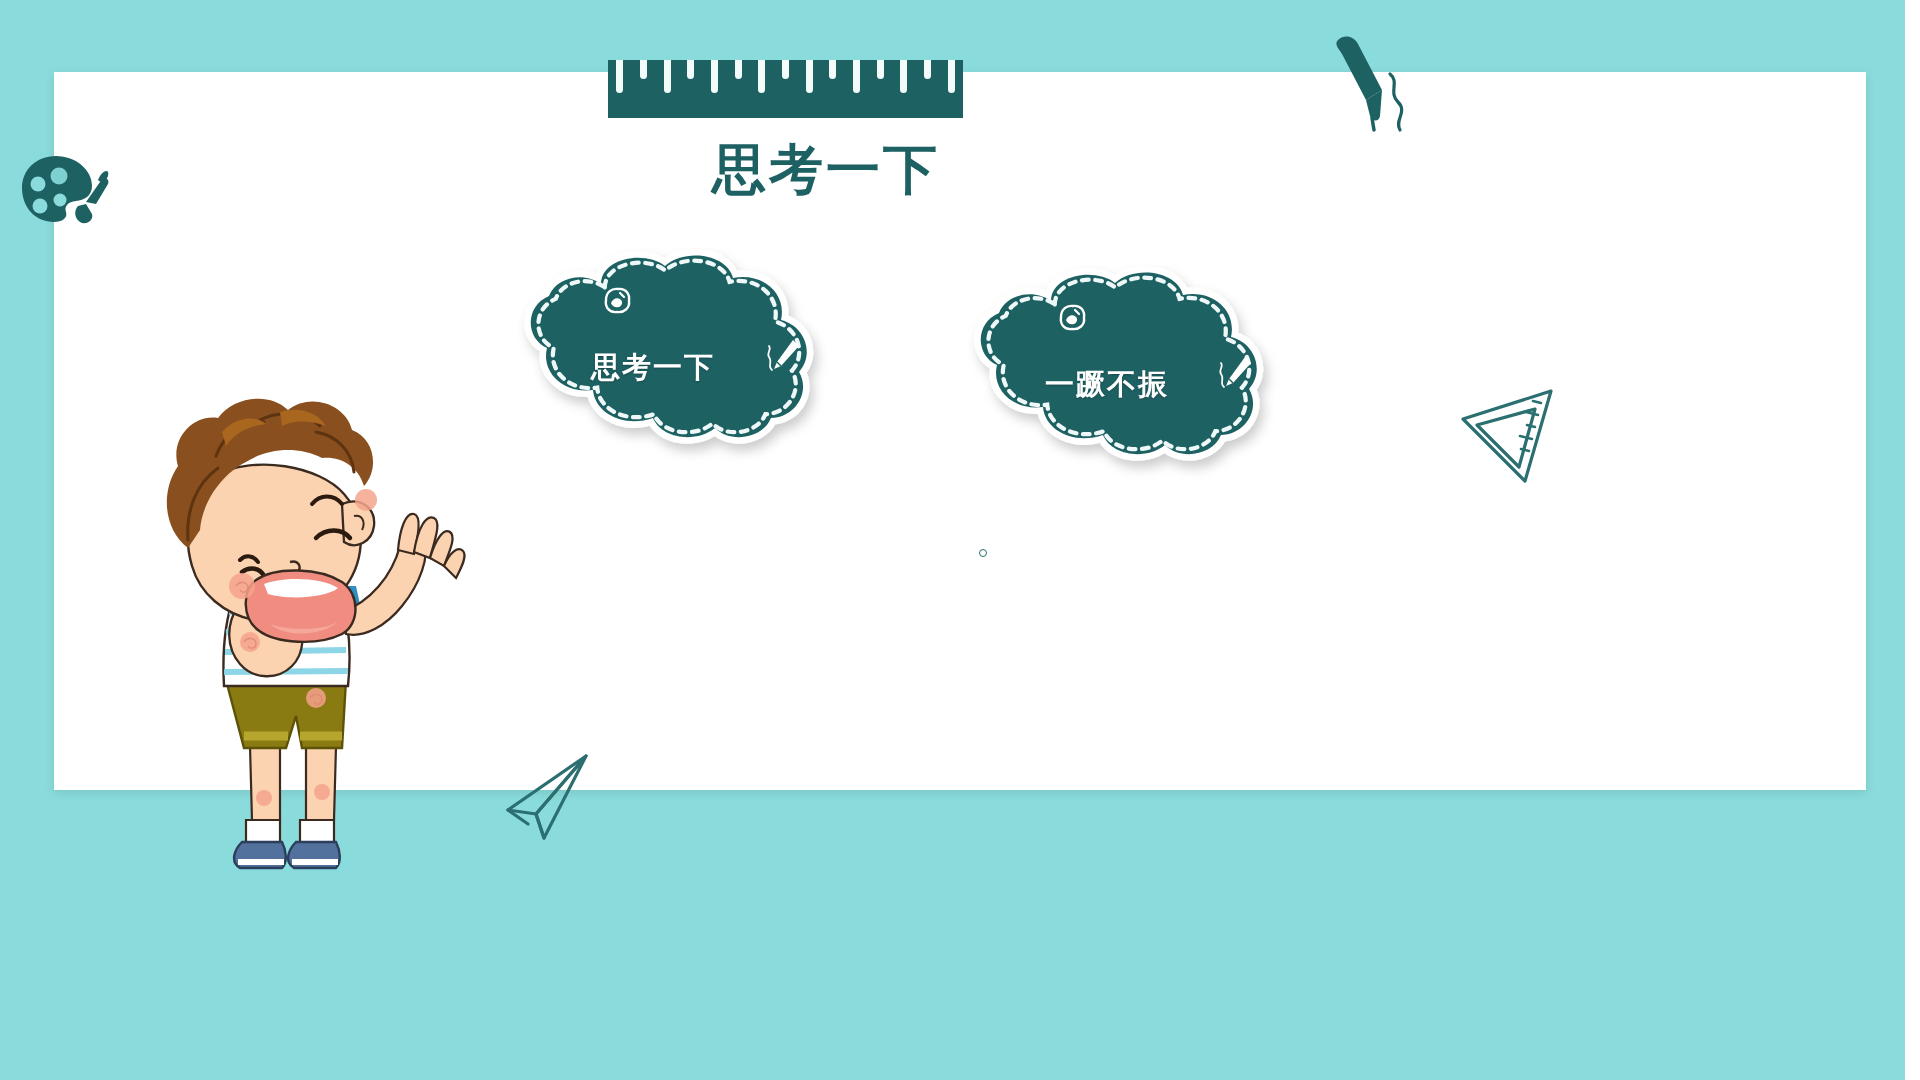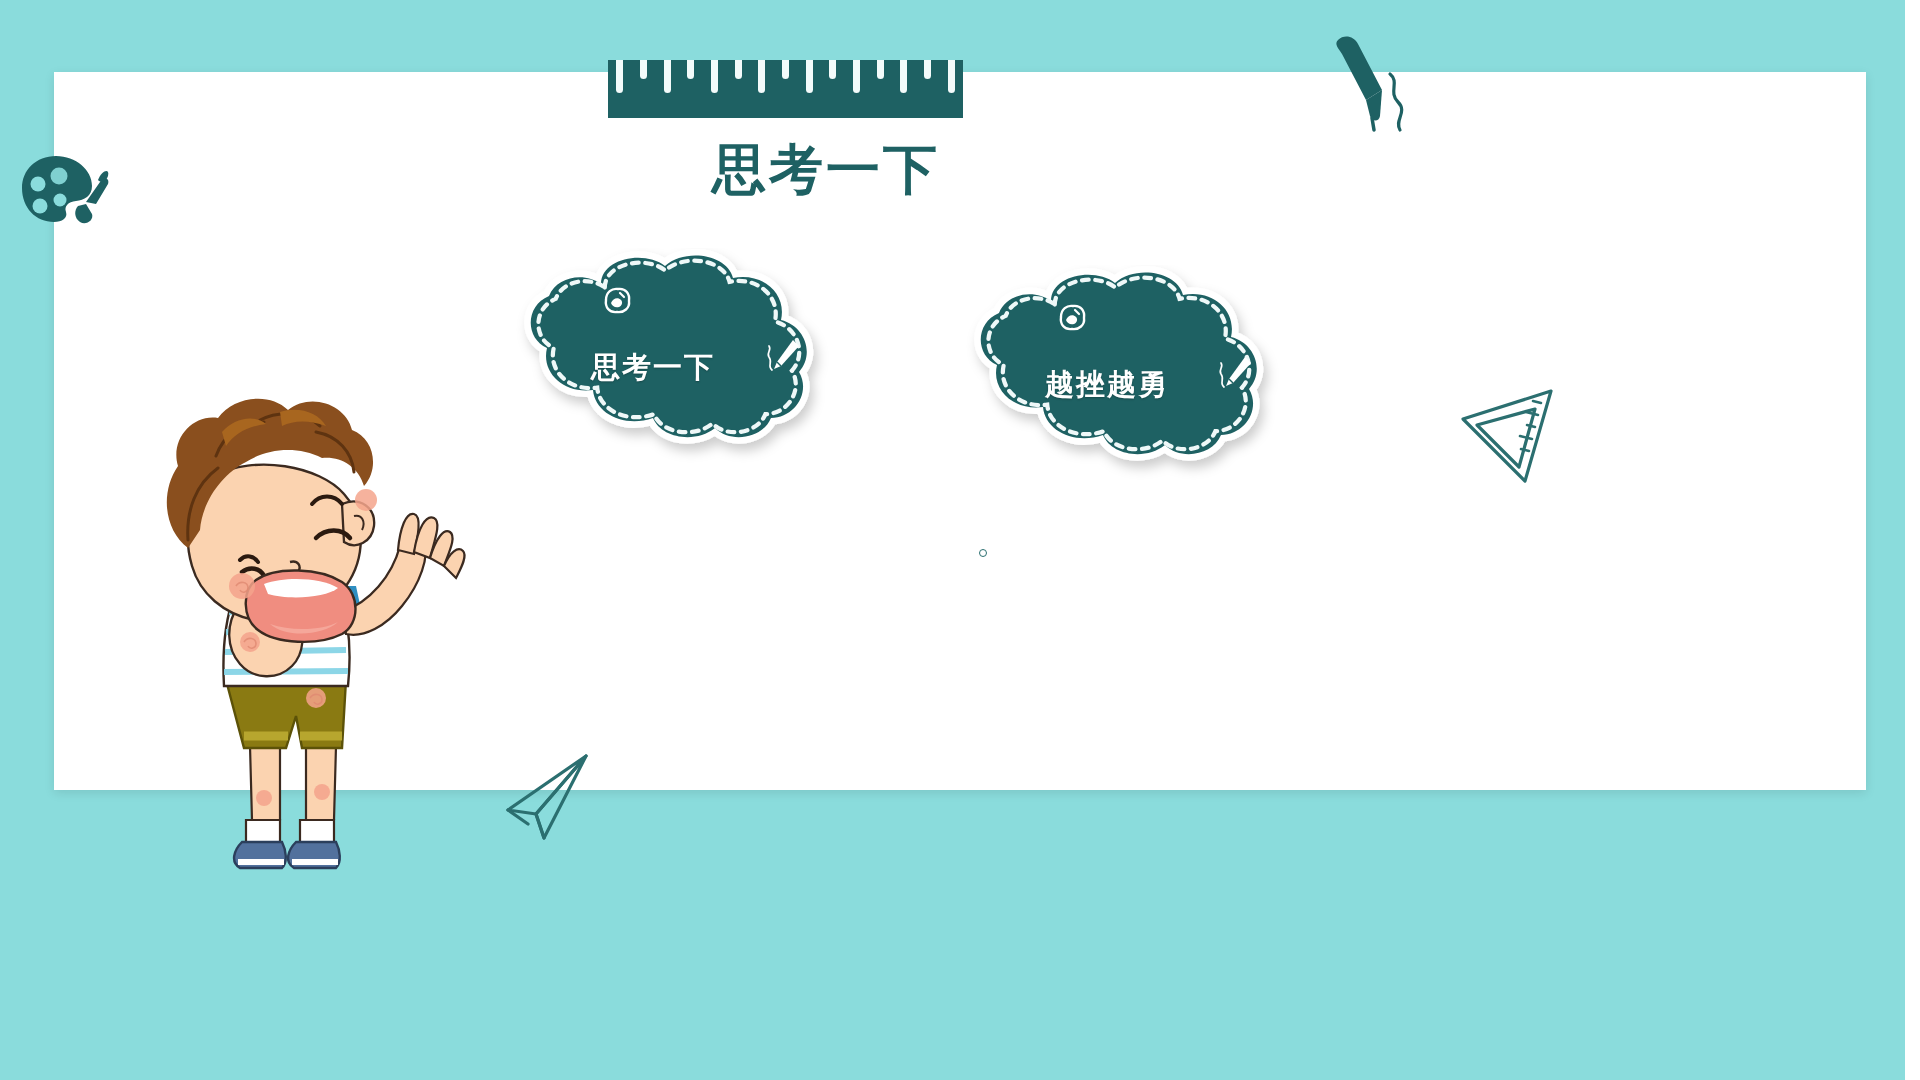--- a/index.html
+++ b/index.html
@@ -251,21 +251,21 @@
     </span>
 
     <span class="cloud-pen">
       <svg width="40" height="44" viewBox="0 0 40 44">
         <path d="M30 4 L36 10 L18 30 L11 33 L14 26 Z" fill="#ffffff"></path>
         <path d="M14 26 L18 30" stroke="#1e6163" stroke-width="1.4"></path>
         <path d="M9 34 C4 30, 10 26, 6 21 C3 17, 9 14, 6 10" stroke="#ffffff" stroke-width="1.7" fill="none" stroke-linecap="round"></path>
       </svg>
     </span>
 
-    <div class="cloud-label">越挫越勇</div>
+    <div class="cloud-label">一蹶不振</div>
   </div>
 
   <div id="deco-palette" class="deco">
     <svg width="92" height="80" viewBox="0 0 92 80">
       <path d="M38 8 C58 8 74 22 74 38 C74 48 66 52 58 53 C50 54 46 58 48 64
                C50 70 44 74 36 74 C18 74 4 60 4 40 C4 22 18 8 38 8 Z" fill="#1e6163"></path>
       <circle cx="20" cy="36" r="7.5" fill="#8adcdc"></circle>
       <circle cx="22" cy="58" r="7.5" fill="#8adcdc"></circle>
       <circle cx="41" cy="28" r="8.5" fill="#7fd0d0"></circle>
       <circle cx="42" cy="52" r="6.5" fill="#8adcdc"></circle>

